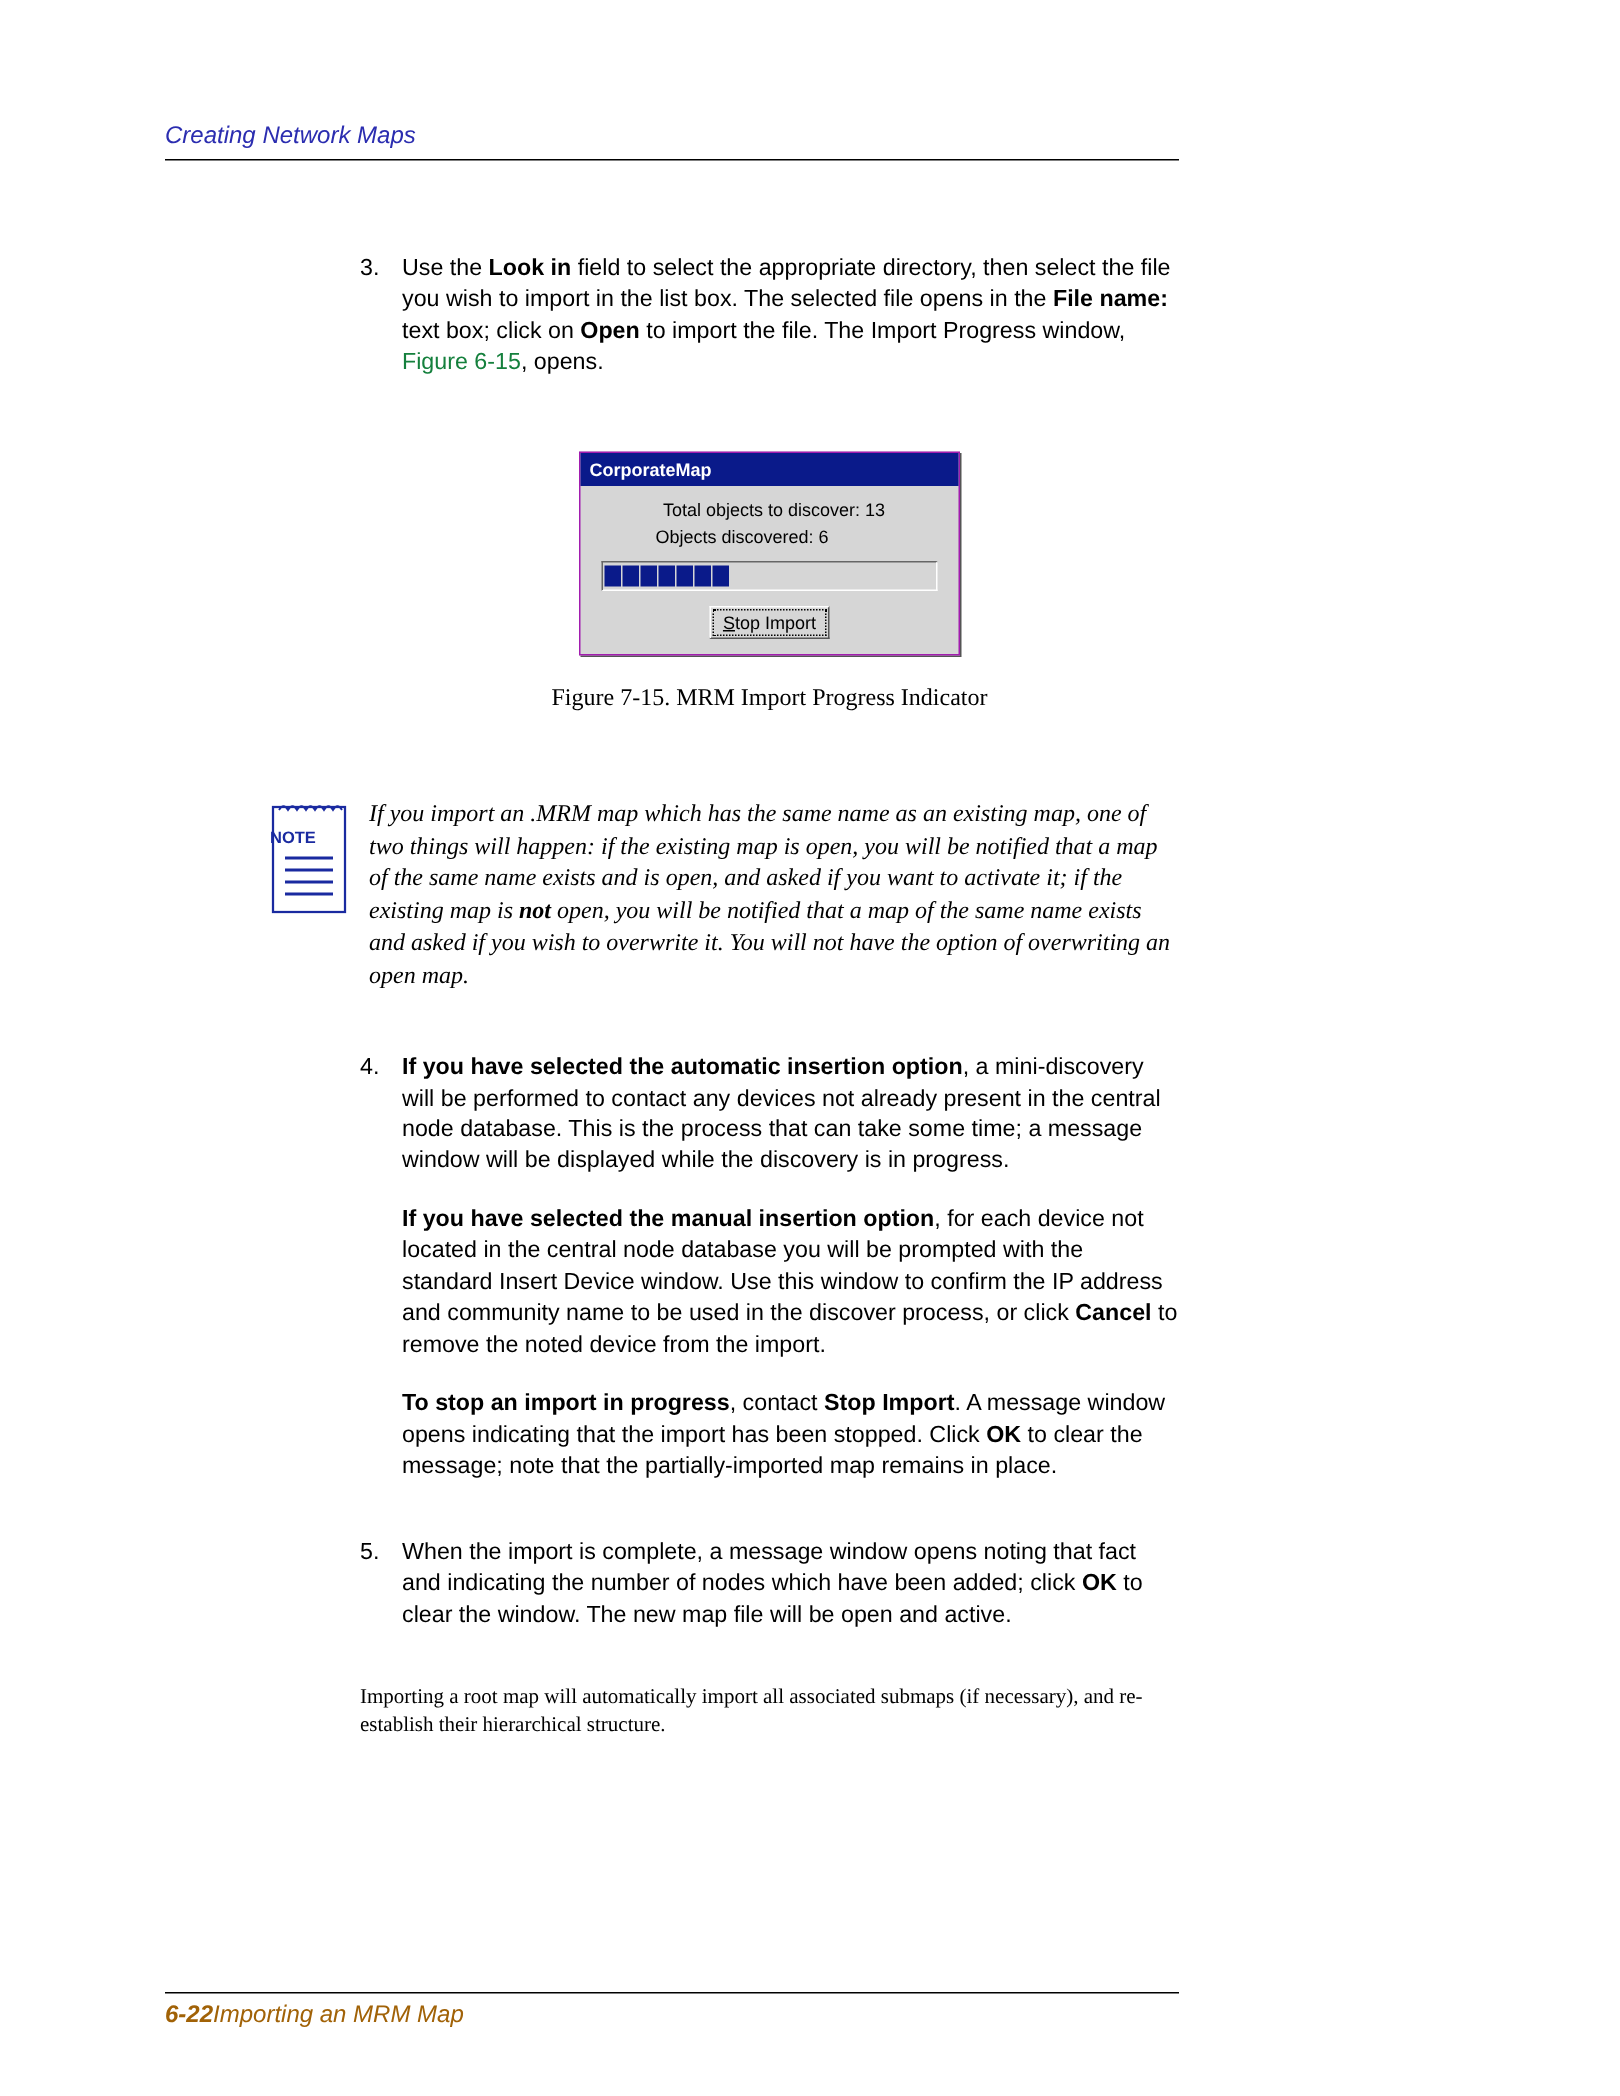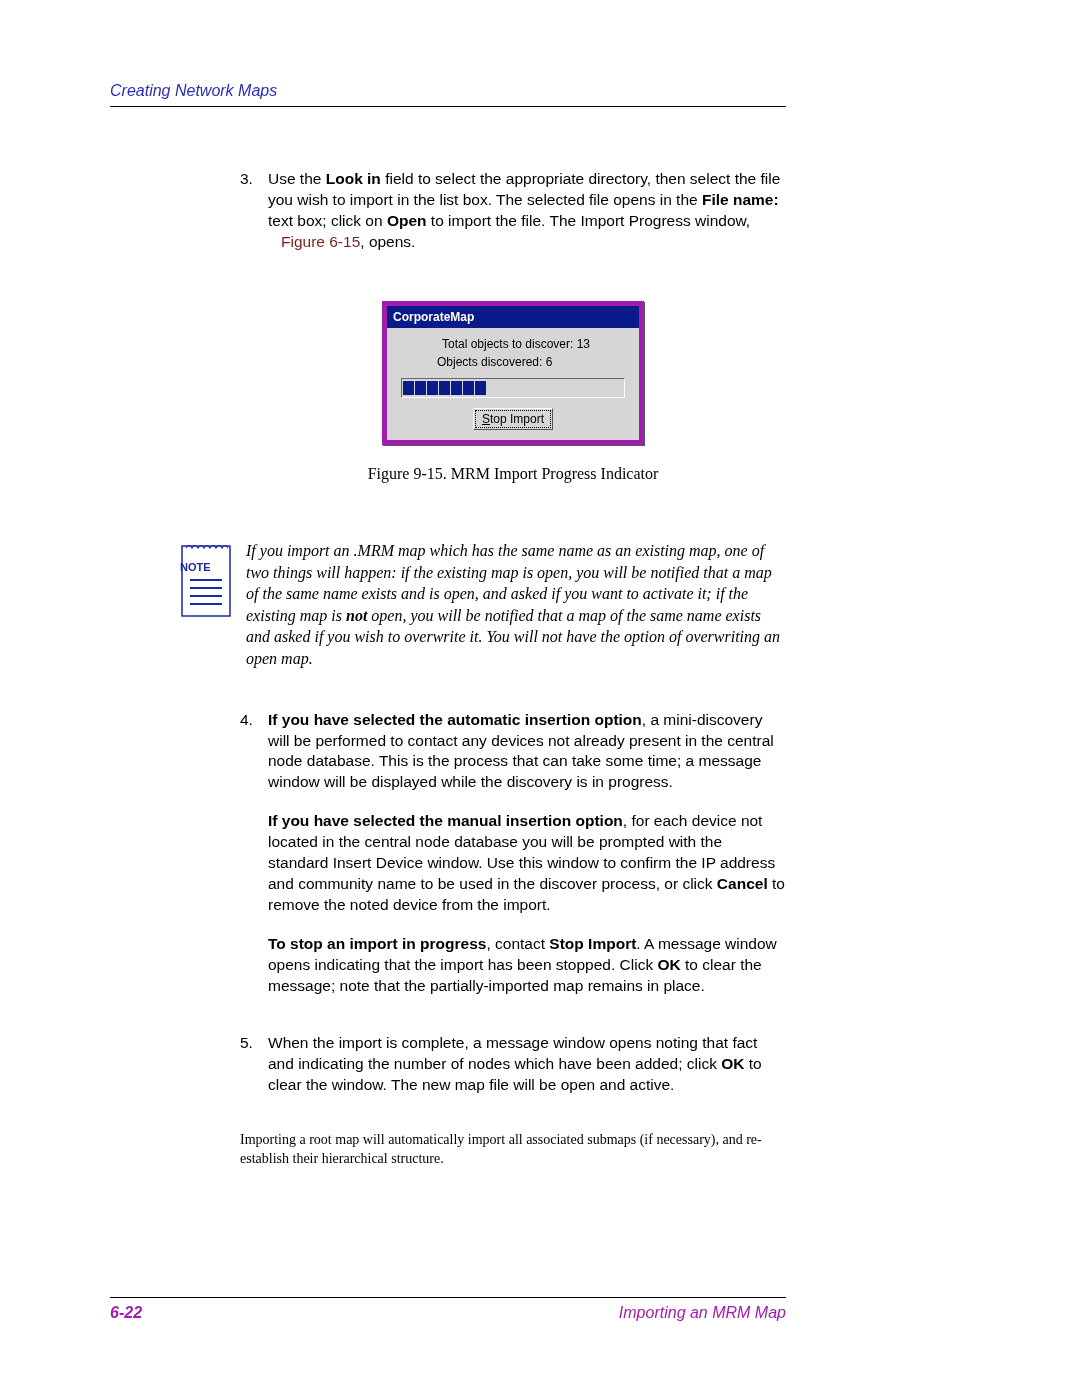--- a/index.html
+++ b/index.html
@@ -41,32 +41,32 @@
     margin-bottom: 18px;
   }
   .step-num {
     width: 28px;
     flex: 0 0 28px;
   }
   .step-body {
     flex: 1;
   }
   .step-body p { margin: 0 0 18px 0; }
-  .figref { color: #7f1d1d; margin-left: 13px; }
+  .figref { color: #15803d; }
   .bold { font-weight: bold; }
 
   .figure-wrap {
     display: flex;
     flex-direction: column;
     align-items: center;
     margin: 30px 0 10px 0;
   }
   .dialog {
     width: 252px;
-    border: 5px solid #a21caf;
+    border: 1px solid #a21caf;
     background: #d6d6d6;
     font-family: "MS Sans Serif", Arial, sans-serif;
     font-size: 12px;
     box-shadow: 1px 1px 0 #555;
   }
   .dialog-title {
     background: #0a1a8a;
     color: #fff;
     font-weight: bold;
     padding: 3px 6px;
@@ -157,29 +157,29 @@
   .note-text { flex: 1; }
 
   .closing {
     font-family: "Times New Roman", Times, serif;
     font-size: 14px;
     margin-left: 0;
     line-height: 1.35;
   }
   .footer {
     position: absolute;
-    bottom: 75px;
+    bottom: 44px;
     left: 110px;
     right: 110px;
     border-top: 1.5px solid #000;
     padding-top: 6px;
     display: flex;
-    justify-content: space-between;
+    justify-content: flex-start;
     font-style: italic;
-    color: #a21caf;
+    color: #a16207;
     font-family: Arial, Helvetica, sans-serif;
     font-size: 16px;
   }
   .footer .pageno { font-weight: bold; }
 </style>
 </head>
 <body>
 
 <div class="page">
 
@@ -208,21 +208,21 @@
             <div class="progress-seg"></div>
             <div class="progress-seg"></div>
             <div class="progress-seg"></div>
             <div class="progress-seg"></div>
             <div class="progress-seg"></div>
             <div class="progress-seg"></div>
           </div>
           <span class="stop-button"><span class="ul">S</span><span>top Import</span></span>
         </div>
       </div>
-      <div class="figure-caption">Figure 9-15.  MRM Import Progress Indicator</div>
+      <div class="figure-caption">Figure 7-15.  MRM Import Progress Indicator</div>
     </div>
 
     <div class="note-block">
       <div class="note-icon">
         <svg viewBox="0 0 52 78">
           <rect x="2" y="6" width="48" height="70" fill="#fff" stroke="#1a2aa0" stroke-width="1.5"></rect>
           <path d="M6 8 q3 -5 6 0 q3 -5 6 0 q3 -5 6 0 q3 -5 6 0 q3 -5 6 0 q3 -5 6 0 q3 -5 6 0" fill="none" stroke="#1a2aa0" stroke-width="1.2"></path>
           <line x1="10" y1="40" x2="42" y2="40" stroke="#1a2aa0" stroke-width="2"></line>
           <line x1="10" y1="48" x2="42" y2="48" stroke="#1a2aa0" stroke-width="2"></line>
           <line x1="10" y1="56" x2="42" y2="56" stroke="#1a2aa0" stroke-width="2"></line>

